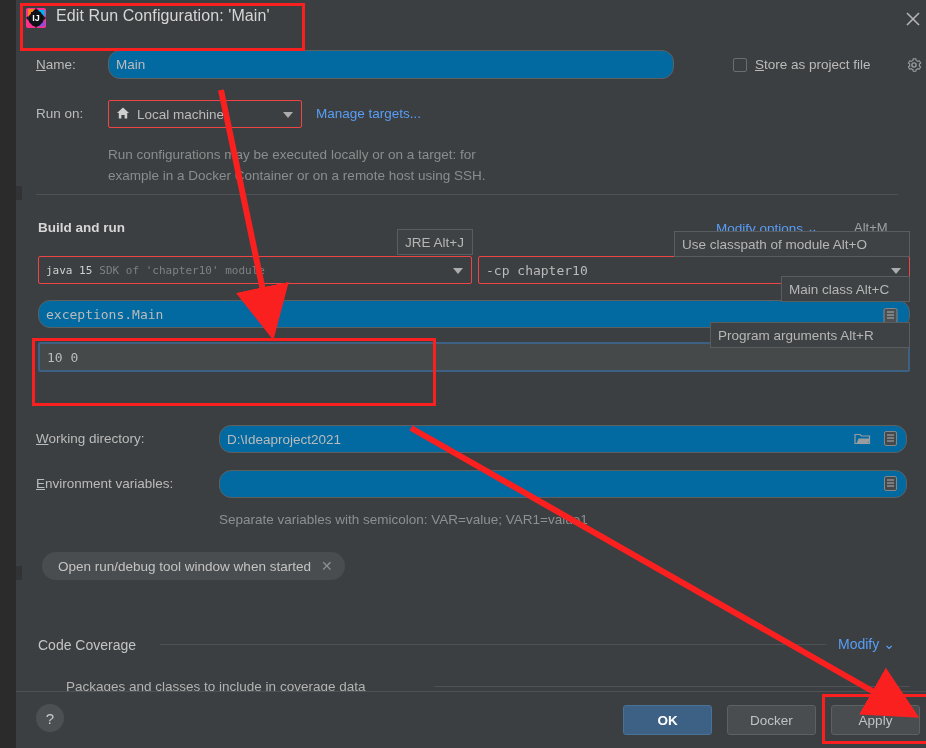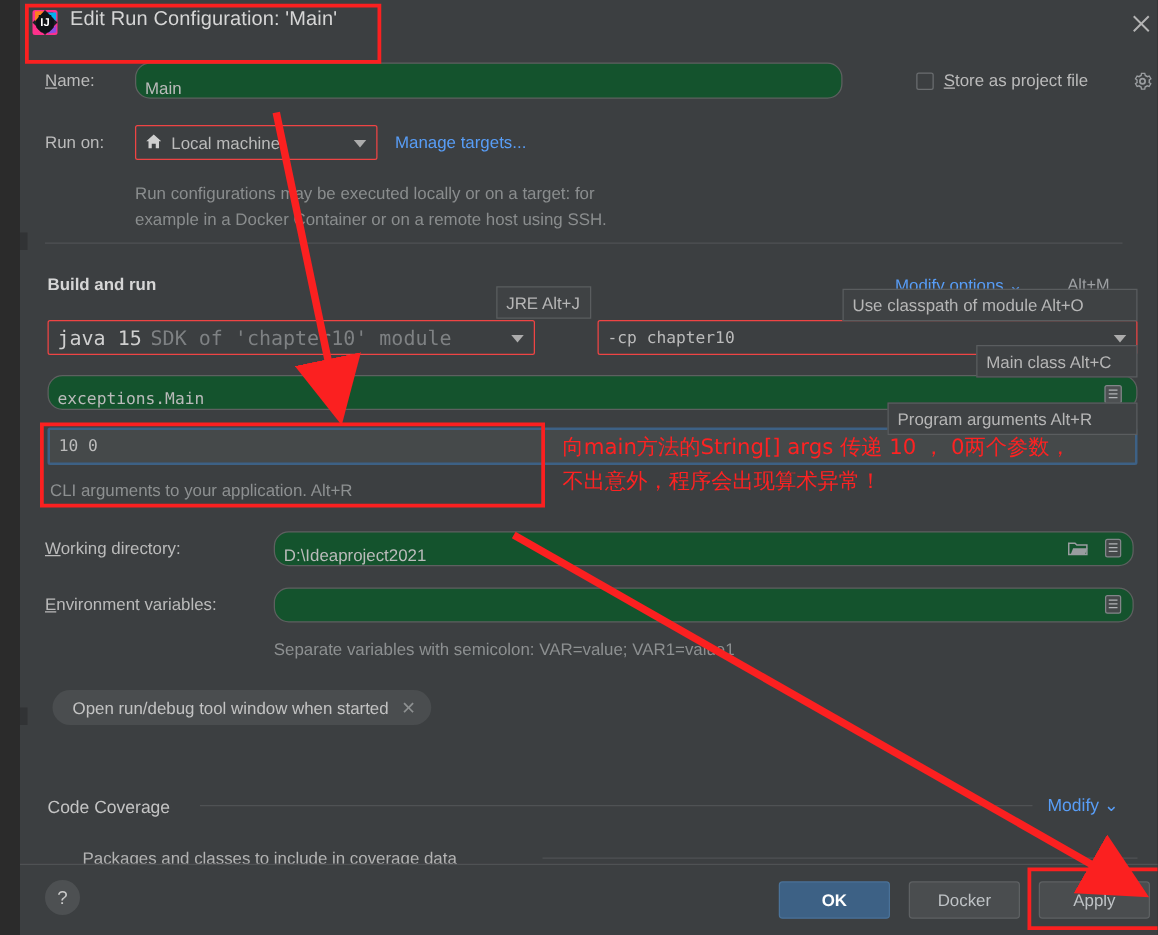--- a/index.html
+++ b/index.html
@@ -55,27 +55,27 @@
     position: absolute;
     color: #bbbbbb;
     font-size: 13.5px;
     white-space: nowrap;
   }
   .lbl u { text-decoration: underline; }
 
   .field {
     position: absolute;
     box-sizing: border-box;
-    background: #14532d;
+    background: #0369a1;
     border: 1px solid #5e6060;
     border-radius: 12px;
     color: #bbbbbb;
     font-size: 13.5px;
     display: flex;
-    align-items: flex-end;
+    align-items: center;
     padding: 0 7px;
     overflow: hidden;
     white-space: nowrap;
   }
   .field.mono { font-family: "DejaVu Sans Mono", monospace; font-size: 13px; }
 
   .combo {
     position: absolute;
     box-sizing: border-box;
     background: #3c3f41;
@@ -368,21 +368,21 @@
   <div class="hr" style="left:20px; top:194px; width:862px;"></div>
 
   <div class="section-title" style="left:22px; top:220px;">Build and run</div>
 
   <div class="link" style="left:700px; top:220px;">
     <span>Modify options</span>
     <span style="color:#589df6;"> ⌄</span>
   </div>
   <div class="muted" style="left:838px; top:220px; color:#9da0a3;">Alt+M</div>
 
-  <div class="combo mono" style="left:22px; top:256px; width:390px; height:28px; font-family:'DejaVu Sans Mono',monospace; font-size:16px;">
+  <div class="combo mono" style="left:22px; top:256px; width:434px; height:28px; font-family:'DejaVu Sans Mono',monospace; font-size:11px;">
     <span style="color:#cfcfcf;">java 15</span>
     <span style="color:#7e8183; margin-left:7px;">SDK of 'chapter10' module</span>
     <span class="arrow"></span>
   </div>
 
   <div class="combo mono" style="left:462px; top:256px; width:432px; height:28px; font-family:'DejaVu Sans Mono',monospace; font-size:13px;">
     <span>-cp chapter10</span>
     <span class="arrow"></span>
   </div>
 
@@ -394,21 +394,20 @@
     <span>10 0</span>
   </div>
   <div class="icon-btn" style="left:866px; top:307px; z-index:3;">
     <svg width="17" height="17" viewBox="0 0 17 17">
       <rect x="2" y="1.5" width="13" height="14" rx="1.5" fill="#4d5052" stroke="#83868a" stroke-width="1"></rect>
       <line x1="5" y1="5" x2="12" y2="5" stroke="#b0b3b6" stroke-width="1"></line>
       <line x1="5" y1="8" x2="12" y2="8" stroke="#b0b3b6" stroke-width="1"></line>
       <line x1="5" y1="11" x2="12" y2="11" stroke="#b0b3b6" stroke-width="1"></line>
     </svg>
   </div>
-  <div class="muted" style="left:24px; top:385px; font-size:13.5px;">CLI arguments to your application. Alt+R</div>
 
   <div class="tip" style="left:381px; top:229px; width:76px; height:26px;">
     <span>JRE Alt+J</span>
   </div>
   <div class="tip" style="left:765px; top:276px; width:129px; height:26px;">
     <span>Main class Alt+C</span>
   </div>
   <div class="tip" style="left:658px; top:231px; width:236px; height:26px;">
     <span>Use classpath of module Alt+O</span>
   </div>
@@ -484,18 +483,16 @@
       </marker>
     </defs>
     <line x1="205" y1="90" x2="250" y2="305" stroke="#fb2020" stroke-width="6" marker-end="url(#ah)"></line>
     <line x1="395" y1="428" x2="872" y2="700" stroke="#fb2020" stroke-width="6" marker-end="url(#ah)"></line>
   </svg>
 
   <div class="ann-box" style="left:4px; top:3px; width:285px; height:48px;"></div>
   <div class="ann-box" style="left:16px; top:338px; width:404px; height:68px;"></div>
   <div class="ann-box" style="left:806px; top:694px; width:110px; height:50px;"></div>
 
-  <div class="ann-text" style="left:434px; top:345px; width:470px;">向main方法的String[] args 传递 10 ， 0两个参数，
-不出意外，程序会出现算术异常！</div>
 
   <div class="watermark" style="left:780px; top:722px;">CSDN @Nezuko6627</div>
 
 </div>
 
 </body></html>

